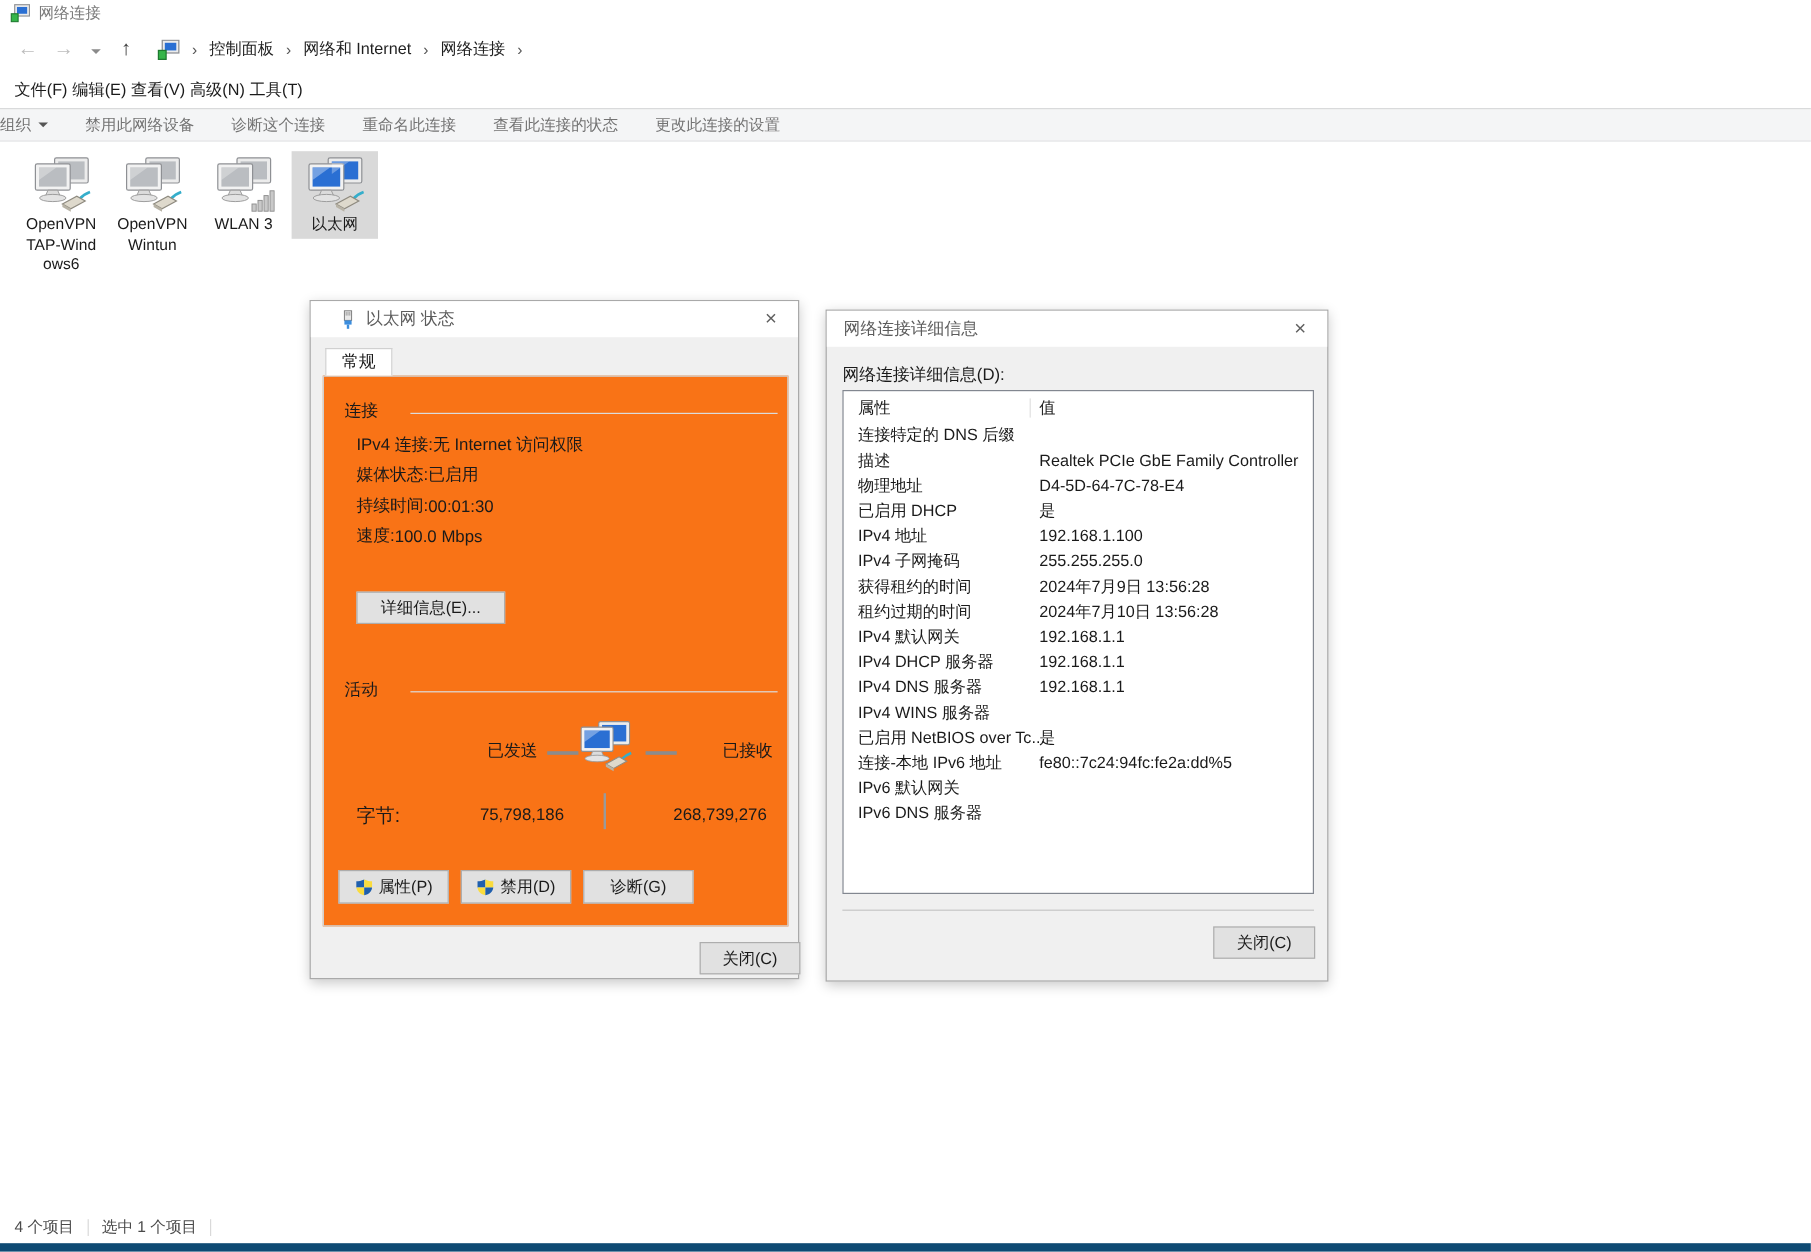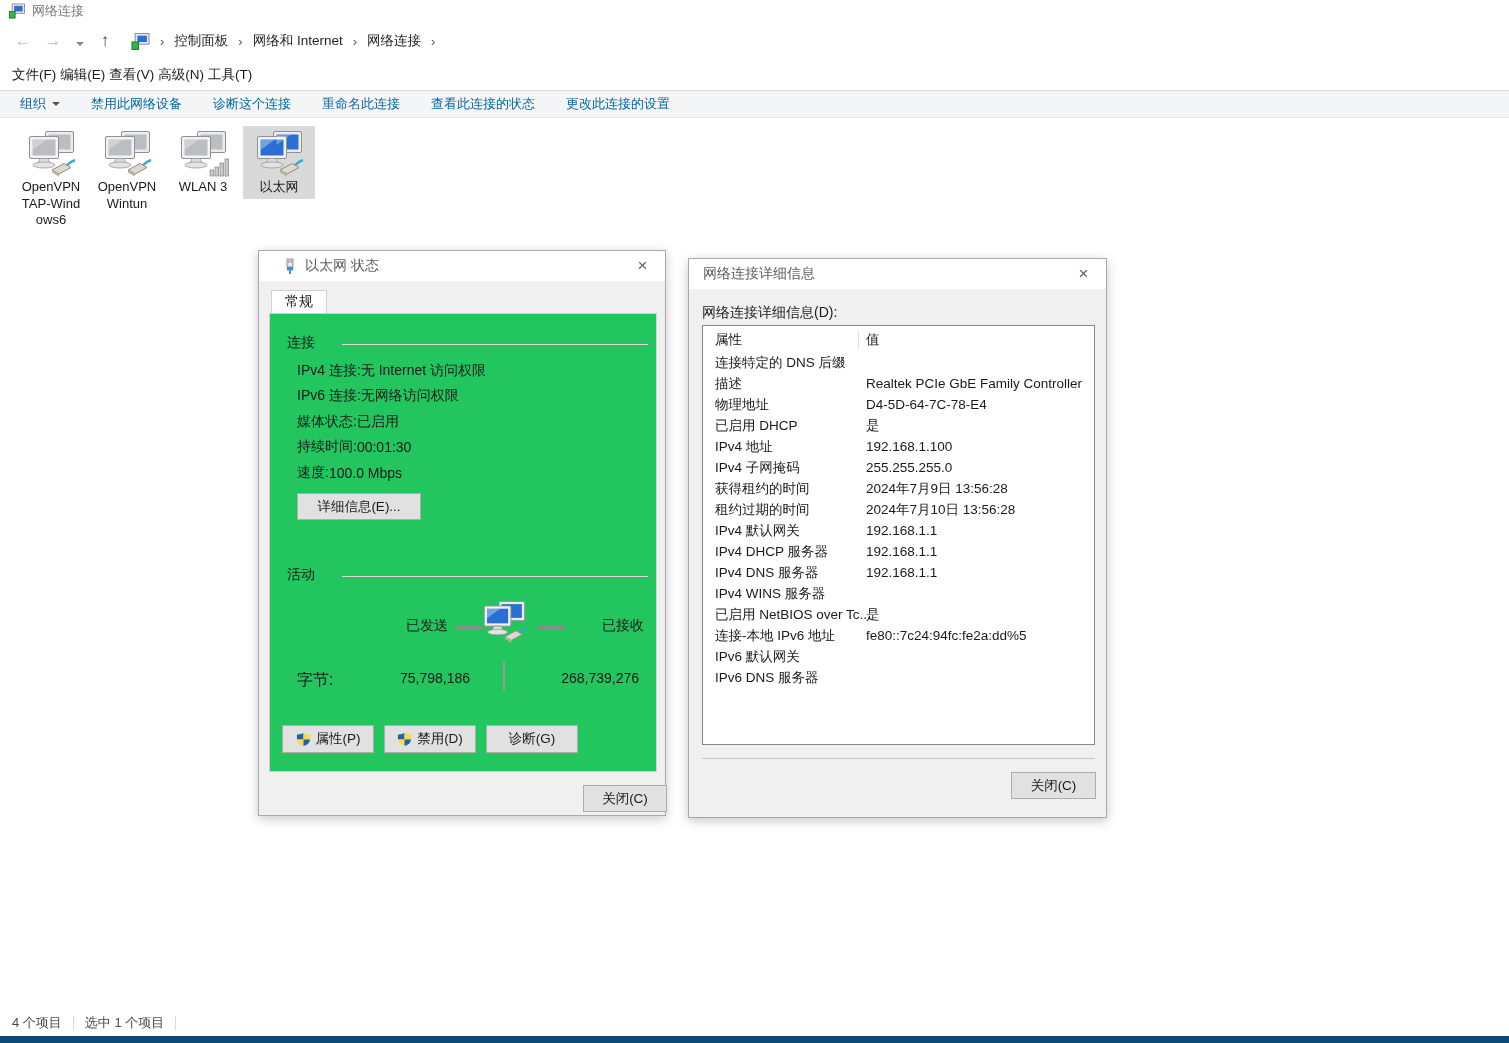--- a/index.html
+++ b/index.html
@@ -11,21 +11,21 @@
   #titlebar{top:0;left:0;width:1509px;height:22px;display:flex;align-items:center;padding-left:8px;gap:7px;box-sizing:border-box;}
   #titlebar .t{font-size:13px;color:#7b7b7b;}
   #navbar{top:22px;left:0;width:1509px;height:38px;display:flex;align-items:center;}
   .navbtn{font-size:17px;color:#bdbdbd;width:26px;text-align:center;}
   .navbtn.dark{color:#3d3d3d;}
   .tri{width:0;height:0;border-left:4px solid transparent;border-right:4px solid transparent;border-top:4px solid #8a8a8a;display:inline-block;}
   .crumb{font-size:13.5px;color:#1f1f1f;}
   .crumb-sep{font-size:13px;color:#555;margin:0 10px;}
   #menubar{top:60px;left:0;width:1509px;height:30px;display:flex;align-items:center;gap:4px;padding-left:12px;box-sizing:border-box;font-size:13.5px;}
   #toolbar{top:90px;left:0;width:1509px;height:28px;background:#f4f5f6;border-top:1px solid #d9dadb;border-bottom:1px solid #e4e5e6;
-           display:flex;align-items:center;gap:31px;padding-left:20px;box-sizing:border-box;font-size:13px;color:#0369a1;}
+           display:flex;align-items:center;gap:31px;box-sizing:border-box;font-size:13px;color:#737373;}
   .tool-item{display:flex;align-items:center;gap:6px;}
 
   
   .conn-cell{width:72px;display:flex;flex-direction:column;align-items:center;padding-top:4px;}
   .conn-cell.sel{background:#d9d9d9;padding-bottom:3px;}
   .ic-label{font-size:13px;line-height:16.5px;text-align:center;white-space:pre-line;margin-top:1px;}
   .screen-b{fill:#2a6fd3;} .screen-g{fill:#babdc1;}
 
   
   .dialog{background:#f0f0f0;border:1px solid #a9a9a9;box-shadow:0 3px 10px rgba(0,0,0,.22);box-sizing:border-box;}
@@ -185,33 +185,29 @@
     </svg>
     <span class="dlg-title">以太网 状态</span>
     <span class="dlg-close">×</span>
   </div>
 
   <div class="abs" style="left:12px;top:39px;height:23px;background:#fff;border:1px solid #d0d0d0;border-bottom:none;
        padding:2px 13px 0;font-size:14px;z-index:2;box-sizing:border-box">
     <span>常规</span>
   </div>
 
-  <div class="abs" style="left:10px;top:62px;width:388px;height:459px;background:#22c55e;border:1px solid #d0d0d0;box-sizing:border-box">
+  <div class="abs" style="left:10px;top:62px;width:388px;height:459px;background:#f97316;border:1px solid #d0d0d0;box-sizing:border-box">
 
     <div class="abs grp-label" style="left:17px;top:20px">连接</div>
     <div class="abs grp-line" style="left:72px;top:30px;width:306px"></div>
 
     <div class="abs" style="left:27px;top:44px;width:340px">
       <div class="srow">
         <span>IPv4 连接:</span>
         <span>无 Internet 访问权限</span>
-      </div>
-      <div class="srow">
-        <span>IPv6 连接:</span>
-        <span>无网络访问权限</span>
       </div>
       <div class="srow">
         <span>媒体状态:</span>
         <span>已启用</span>
       </div>
       <div class="srow">
         <span>持续时间:</span>
         <span>00:01:30</span>
       </div>
       <div class="srow">

